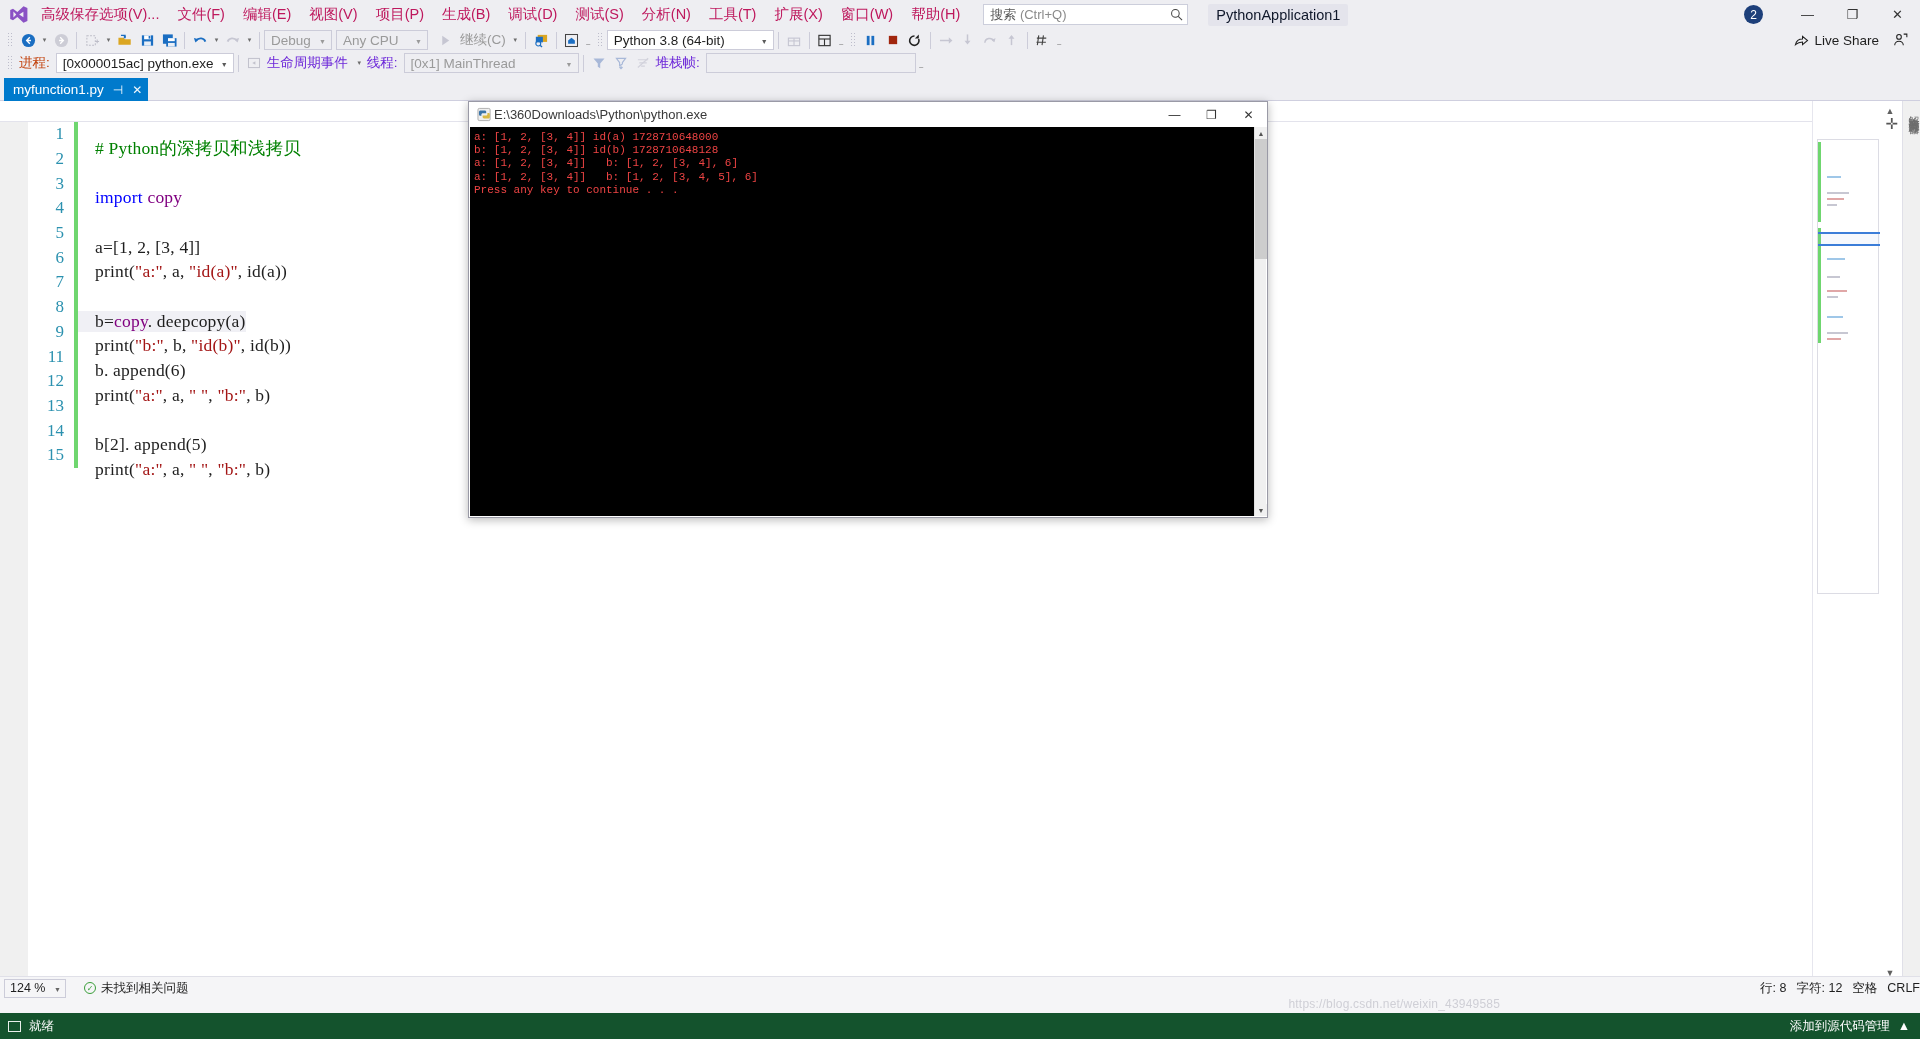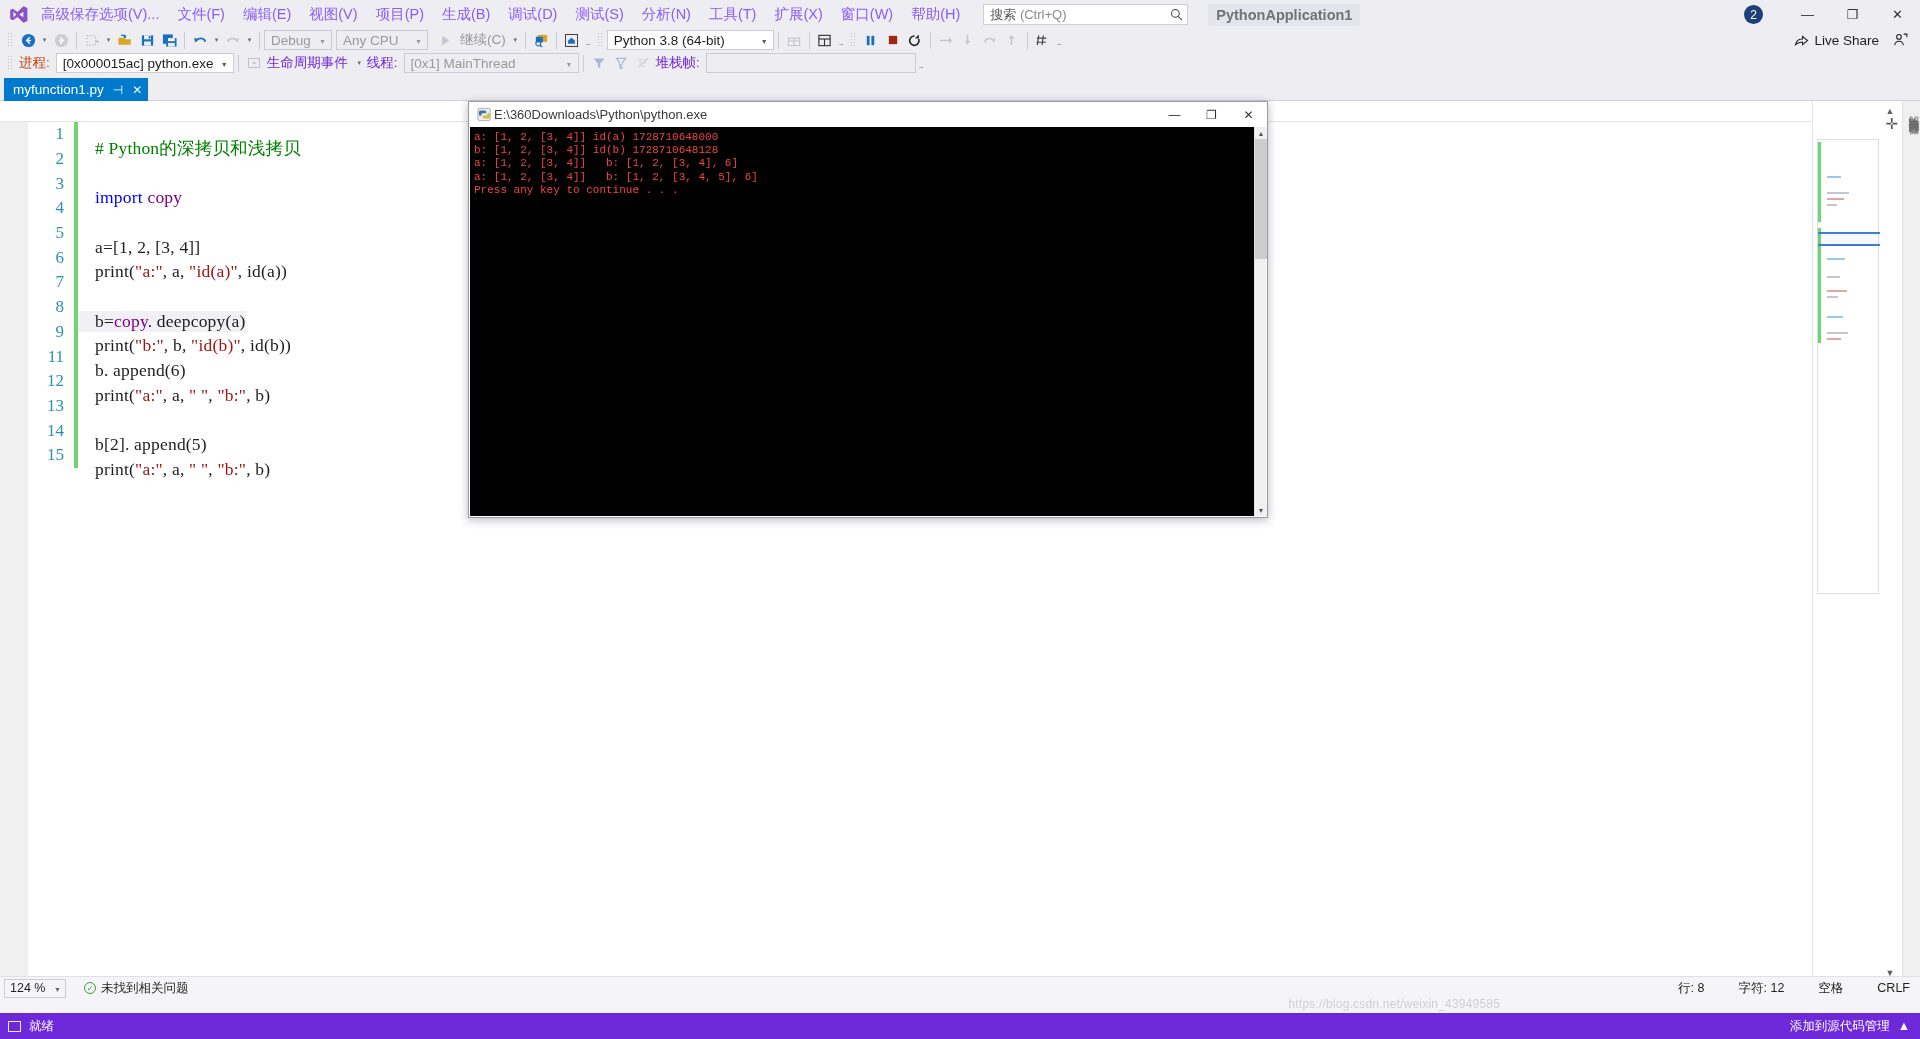--- a/index.html
+++ b/index.html
@@ -14,31 +14,31 @@
   .app { position: relative; width: 1920px; height: 1039px; background:#f5f5f7; }
 
   
   .menubar {
     position: absolute; left:0; top:0; width:1920px; height:29px;
     background:#eeeef2; display:flex; align-items:center;
   }
   .vs-logo { width:28px; height:28px; display:flex; align-items:center; justify-content:center; margin-left:4px;}
   .menu-item {
     padding: 0 9px; height: 29px; line-height:29px;
-    font-size:14.5px; color:#8b5cf6; white-space:nowrap; cursor:default;
+    font-size:14.5px; color:#be185d; white-space:nowrap; cursor:default;
   }
   .search-box {
     margin-left: 14px; width: 205px; height: 21px;
     background:#ffffff; border:1px solid #cccedb;
     display:flex; align-items:center; padding: 0 4px 0 6px;
   }
   .search-box .ph { flex:1; color:#8a8a8a; font-size:13px; }
   .search-box .ph .lbl { color:#555; }
   .proj-badge {
-    margin-left: 20px; font-size:14.5px; font-weight:bold; color:#737373;
+    margin-left: 20px; font-size:14.5px; font-weight:normal; color:#0f172a;
     background:#e4e4ec; padding:3px 8px; border-radius:2px;
   }
   .title-right {
     position:absolute; right:0; top:0; height:29px; display:flex; align-items:center;
   }
   .notif-badge {
     width:19px; height:19px; border-radius:50%; background:#1d3f7a; color:#ffffff;
     font-size:12px; display:flex; align-items:center; justify-content:center; margin-right:22px;
   }
   .wincap { width:45px; height:29px; display:flex; align-items:center; justify-content:center; color:#333; font-size:13px; }
@@ -184,26 +184,26 @@
     background:#f5f5f7; border-top:1px solid #e0e0e8; display:flex; align-items:center;
   }
   .zoom-combo {
     width:62px; height:19px; margin-left:4px; border:1px solid #ccccd9; background:#f5f5f7;
     display:flex; align-items:center; padding-left:5px; font-size:12.5px; color:#1e1e1e; position:relative;
   }
   .zoom-combo .caret { position:absolute; right:4px; top:6px; font-size:7px; color:#666; }
   .issue { display:flex; align-items:center; gap:5px; margin-left:18px; font-size:12.5px; color:#1e1e1e; }
   .check { width:12px; height:12px; border-radius:50%; border:1.4px solid #3a9e3a; color:#3a9e3a;
      display:flex; align-items:center; justify-content:center; font-size:8px; }
-  .es-right { margin-left:auto; display:flex; align-items:center; gap:34px; padding-right:10px; font-size:12.5px; }
+  .es-right { margin-left:auto; display:flex; align-items:center; gap:10px; font-size:12.5px; }
 
   
   .statusbar {
     position:absolute; left:0; bottom:0; width:1920px; height:26px;
-    background:#6d28d9; color:#ffffff; display:flex; align-items:center; font-size:12.5px;
+    background:#14532d; color:#ffffff; display:flex; align-items:center; font-size:12.5px;
   }
   .sb-left { display:flex; align-items:center; gap:8px; padding-left:8px; }
   .sb-flag {
     width:13px; height:11px; border:1px solid #ffffff; opacity:.9;
   }
   .sb-right { margin-left:auto; display:flex; align-items:center; gap:8px; padding-right:10px; }
   .watermark {
     position:absolute; right:420px; bottom:28px; font-size:12px;
     color:#cfcfd6; letter-spacing:.2px; white-space:nowrap;
   }

